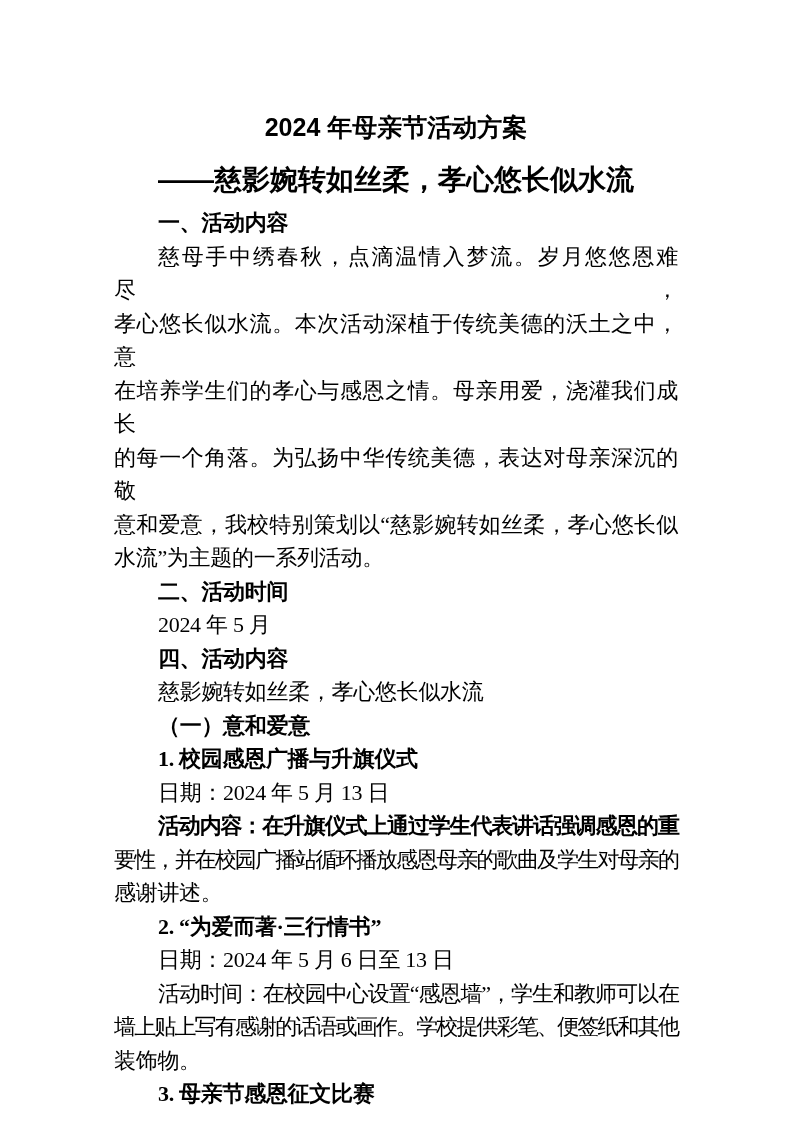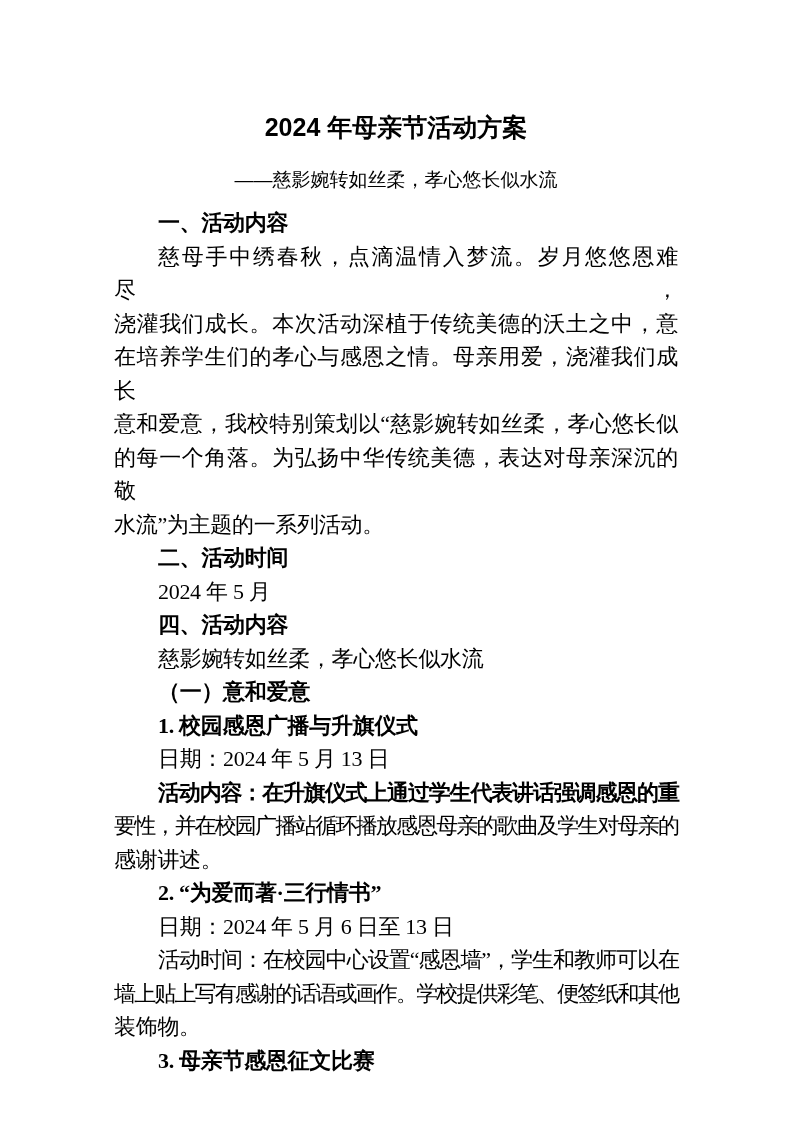--- a/index.html
+++ b/index.html
@@ -21,22 +21,22 @@
   .doc-title {
     font-family: "Liberation Sans", sans-serif;
     font-weight: 700;
     font-size: 25px;
     line-height: 48px;
     text-align: center;
     white-space: nowrap;
   }
   .doc-subtitle {
     font-family: "Liberation Sans", sans-serif;
-    font-weight: 400;
-    font-size: 19px;
+    font-weight: 700;
+    font-size: 28px;
     line-height: 40px;
     margin-top: 9px;
     text-align: center;
     white-space: nowrap;
   }
   .doc-body {
     margin-top: 6px;
     font-size: 22px;
     line-height: 33.5px;
     letter-spacing: -0.3px;
@@ -52,24 +52,24 @@
 </style>
 </head>
 <body>
 
 <div class="doc">
   <div class="doc-title">2024 年母亲节活动方案</div>
   <div class="doc-subtitle">——慈影婉转如丝柔，孝心悠长似水流</div>
   <div class="doc-body">
       <div class="ln indent heading">一、活动内容</div>
       <div class="ln indent just">慈母手中绣春秋，点滴温情入梦流。岁月悠悠恩难尽，</div>
-      <div class="ln just">浇灌我们成长。本次活动深植于传统美德的沃土之中，意</div>
+      <div class="ln just">孝心悠长似水流。本次活动深植于传统美德的沃土之中，意</div>
       <div class="ln just">在培养学生们的孝心与感恩之情。母亲用爱，浇灌我们成长</div>
+      <div class="ln just">的每一个角落。为弘扬中华传统美德，表达对母亲深沉的敬</div>
       <div class="ln just">意和爱意，我校特别策划以“慈影婉转如丝柔，孝心悠长似</div>
-      <div class="ln just">的每一个角落。为弘扬中华传统美德，表达对母亲深沉的敬</div>
       <div class="ln">水流”为主题的一系列活动。</div>
       <div class="ln indent heading">二、活动时间</div>
       <div class="ln indent">2024 年 5 月</div>
       <div class="ln indent heading">四、活动内容</div>
       <div class="ln indent">慈影婉转如丝柔，孝心悠长似水流</div>
       <div class="ln indent heading">（一）意和爱意</div>
       <div class="ln indent heading">1. 校园感恩广播与升旗仪式</div>
       <div class="ln indent">日期：2024 年 5 月 13 日</div>
       <div class="ln indent just" style="letter-spacing: -1.9px; font-weight: bold;">活动内容：在升旗仪式上通过学生代表讲话强调感恩的重</div>
       <div class="ln just" style="letter-spacing: -1.9px;">要性，并在校园广播站循环播放感恩母亲的歌曲及学生对母亲的</div>

